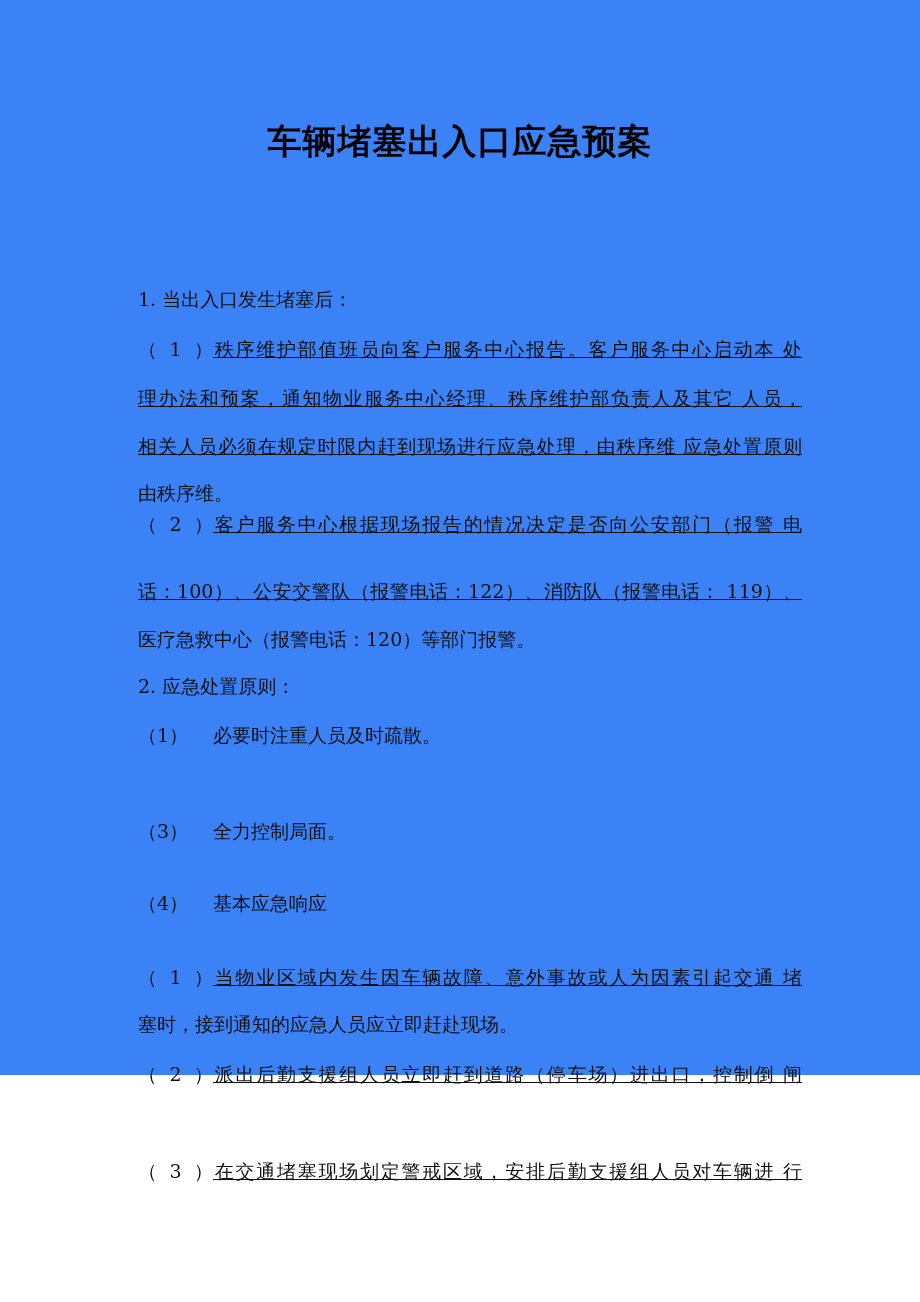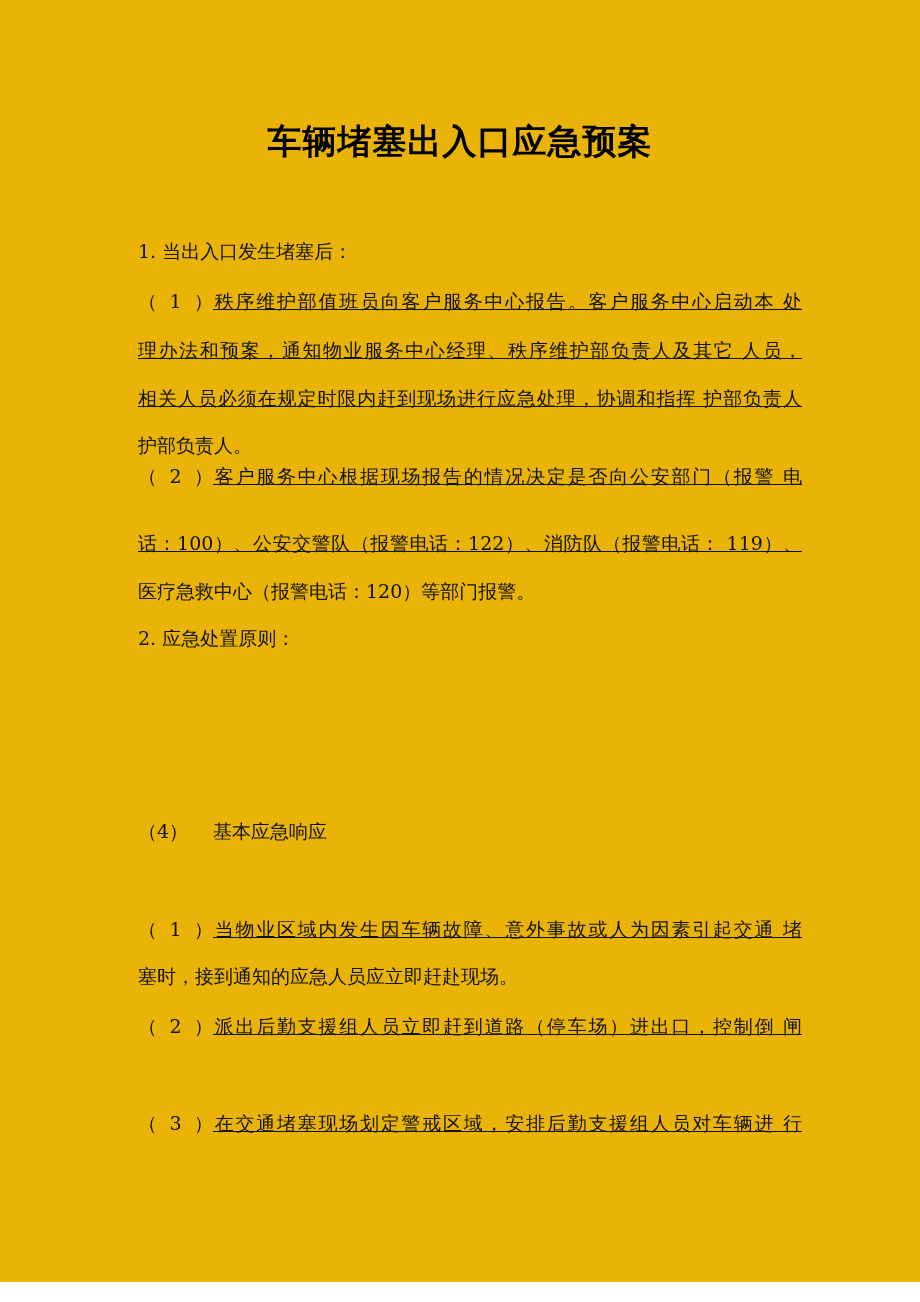--- a/index.html
+++ b/index.html
@@ -11,22 +11,22 @@
       width: 920px;
       height: 1302px;
       position: relative;
       overflow: hidden;
       color: #111111;
       font-family: "DejaVu Serif", "Liberation Serif", serif;
     }
     .page {
       position: absolute;
       left: 0; top: 0;
-      width: 920px; height: 1282px;
-      background: #eab308;
+      width: 920px; height: 1075px;
+      background: #3b82f6;
     }
     .title {
       position: absolute;
       left: 0; width: 920px;
       top: 116px;
       text-align: center;
       font-family: "DejaVu Sans", "Liberation Sans", sans-serif;
       font-weight: bold;
       font-size: 34px;
       line-height: 50px;
@@ -35,20 +35,21 @@
     }
     .line {
       position: absolute;
       left: 138px;
       width: 664px;
       font-size: 19px;
       line-height: 30px;
       height: 30px;
       white-space: nowrap;
       color: #111111;
+      margin-top: 48px;
     }
     .justify {
       text-align: justify;
       text-align-last: justify;
       text-decoration: underline;
     }
     .num {
       display: inline-block;
       width: 75px;
     }
@@ -57,30 +58,32 @@
 <body>
 
 <div class="page">
 
   <div class="title">车辆堵塞出入口应急预案</div>
 
   <div class="line" style="top:236px">1. 当出入口发生堵塞后：</div>
 
   <div class="line justify" style="top:286px"><span class="num">（1）</span><span>秩序维护部值班员向客户服务中心报告。客户服务中心启动本 处</span></div>
   <div class="line justify" style="top:335px">理办法和预案，通知物业服务中心经理、秩序维护部负责人及其它 人员，</div>
-  <div class="line justify" style="top:383px">相关人员必须在规定时限内赶到现场进行应急处理，协调和指挥 护部负责人</div>
-  <div class="line" style="top:430px">护部负责人。</div>
+  <div class="line justify" style="top:383px">相关人员必须在规定时限内赶到现场进行应急处理，由秩序维 应急处置原则</div>
+  <div class="line" style="top:430px">由秩序维。</div>
 
   <div class="line justify" style="top:461px"><span class="num">（2）</span><span>客户服务中心根据现场报告的情况决定是否向公安部门（报警 电</span></div>
   <div class="line justify" style="top:528px">话：100）、公安交警队（报警电话：122）、消防队（报警电话： 119）、</div>
   <div class="line" style="top:576px">医疗急救中心（报警电话：120）等部门报警。</div>
 
   <div class="line" style="top:623px">2. 应急处置原则：</div>
 
-  <div class="line" style="top:816px"><span class="num">（4）</span><span>基本应急响应</span></div>
+  <div class="line" style="top:672px"><span class="num">（1）</span><span>必要时注重人员及时疏散。</span></div>
+  <div class="line" style="top:768px"><span class="num">（3）</span><span>全力控制局面。</span></div>
+  <div class="line" style="top:840px"><span class="num">（4）</span><span>基本应急响应</span></div>
 
 
   <div class="line justify" style="top:914px"><span class="num">（1）</span><span>当物业区域内发生因车辆故障、意外事故或人为因素引起交通 堵</span></div>
   <div class="line" style="top:961px">塞时，接到通知的应急人员应立即赶赴现场。</div>
 
   <div class="line justify" style="top:1011px"><span class="num">（2）</span><span>派出后勤支援组人员立即赶到道路（停车场）进出口，控制倒 闸</span></div>
 
   <div class="line justify" style="top:1108px"><span class="num">（3）</span><span>在交通堵塞现场划定警戒区域，安排后勤支援组人员对车辆进 行</span></div>
 
 </div>

